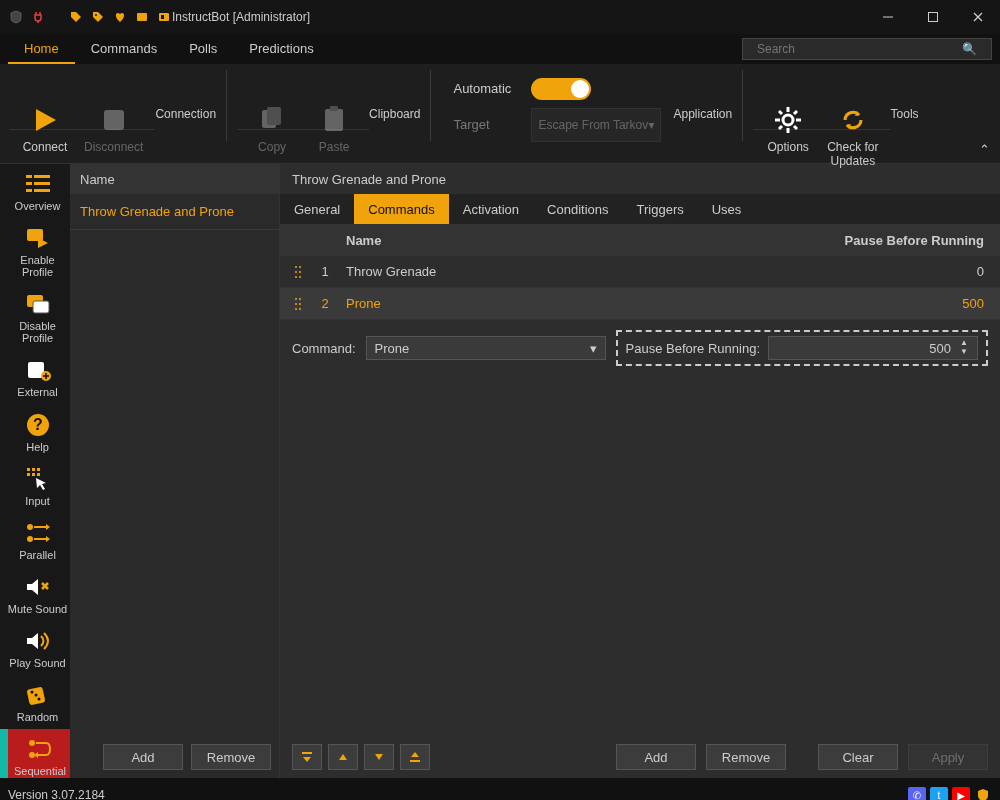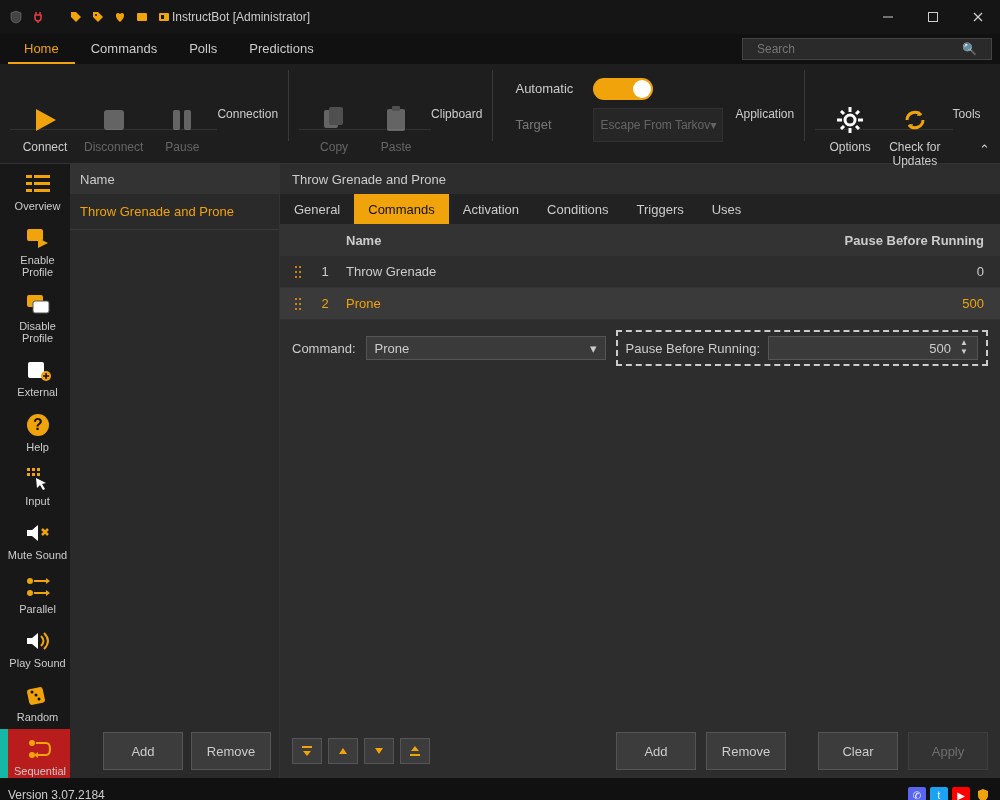--- a/index.html
+++ b/index.html
@@ -86,21 +86,21 @@
 .editrow .dashed-box { border: 2px dashed #ccc; padding: 4px 8px; display: flex; align-items: center; gap: 8px; flex: 1; }
 .editrow .numinput { flex: 1; height: 24px; background: #3a3a3a; border: 1px solid #555; display: flex; align-items: center; justify-content: flex-end; padding: 0 6px; color: #ccc; font-size: 13px; position: relative; }
 .editrow .numinput .spin { width: 14px; display: flex; flex-direction: column; margin-left: 6px; }
 .editrow .numinput .spin span { height: 9px; font-size: 8px; line-height: 8px; text-align: center; color: #ccc; cursor: pointer; }
 
 .detail .dspace { flex: 1; }
 .detail .dactions { display: flex; padding: 8px 12px; gap: 10px; align-items: center; }
 .detail .dactions .left { display: flex; gap: 6px; }
 .detail .dactions .spacer { flex: 1; }
 
-.btn-s { min-width: 80px; height: 38px; background: #3c3c3c; border: 1px solid #555; color: #ccc; font-size: 13px; display: flex; align-items: center; justify-content: center; cursor: pointer; padding: 0 14px; }
+.btn-s { min-width: 80px; height: 26px; background: #3c3c3c; border: 1px solid #555; color: #ccc; font-size: 13px; display: flex; align-items: center; justify-content: center; cursor: pointer; padding: 0 14px; }
 .btn-s.disabled { opacity: 0.4; }
 .btn-ic { width: 30px; height: 26px; background: #3c3c3c; border: 1px solid #555; display: flex; align-items: center; justify-content: center; cursor: pointer; color: #f0a30a; font-size: 13px; }
 
 
 .statusbar { height: 34px; background: #111; display: flex; align-items: center; padding: 0 8px; color: #ccc; font-size: 12px; }
 .statusbar .sspacer { flex: 1; }
 .statusbar .sicons { display: flex; gap: 4px; align-items: center; }
 .statusbar .sicons span { width: 18px; height: 16px; display: inline-flex; align-items: center; justify-content: center; border-radius: 2px; font-size: 10px; color: #fff; }
 
 
@@ -198,29 +198,20 @@
           </div>
         <div class="lbl">Connect</div>
       </div>
       <div class="btn disabled">
         <div class="icon">
             <svg width="30" height="30">
               <rect x="5" y="5" width="20" height="20" rx="3" fill="#ccc"></rect>
             </svg>
           </div>
         <div class="lbl">Disconnect</div>
-      </div>
-      <div class="btn disabled">
-        <div class="icon">
-            <svg width="30" height="30">
-              <rect x="6" y="5" width="7" height="20" rx="2" fill="#ccc"></rect>
-              <rect x="17" y="5" width="7" height="20" rx="2" fill="#ccc"></rect>
-            </svg>
-          </div>
-        <div class="lbl">Pause</div>
       </div>
     </div>
     <div class="glabel">Connection</div>
   </div>
   <div class="sep"></div>
   <div class="group">
     <div class="row">
       <div class="btn disabled">
         <div class="icon">
             <svg width="30" height="30">
@@ -359,36 +350,36 @@
             <rect x="8" y="7" width="3" height="3" fill="#f0a30a"></rect>
             <rect x="13" y="7" width="3" height="3" fill="#f0a30a"></rect>
             <path d="M12 12 L22 17 L18 18 L21 23 L19 24 L16 19 L13 22 Z" fill="#fff"></path>
           </svg>
         </div>
       <div class="il">Input</div>
     </div>
     <div class="ibtn">
       <div class="ic">
           <svg width="28" height="24">
-            <path d="M3 9 h5 l6-5 v16 l-6-5 h-5 z" fill="#fff"></path>
-            <path d="M18 8 l6 6 M24 8 l-6 6" stroke="#f0a30a" stroke-width="2.5"></path>
-          </svg>
-        </div>
-      <div class="il">Mute Sound</div>
-    </div>
-    <div class="ibtn">
-      <div class="ic">
-          <svg width="28" height="24">
             <circle cx="6" cy="6" r="3" fill="#f0a30a"></circle>
             <circle cx="6" cy="18" r="3" fill="#f0a30a"></circle>
             <path d="M10 6 h12 M10 18 h12" stroke="#f0a30a" stroke-width="2"></path>
             <path d="M22 3 l4 3 -4 3 M22 15 l4 3 -4 3" fill="#f0a30a"></path>
           </svg>
         </div>
       <div class="il">Parallel</div>
+    </div>
+    <div class="ibtn">
+      <div class="ic">
+          <svg width="28" height="24">
+            <path d="M3 9 h5 l6-5 v16 l-6-5 h-5 z" fill="#fff"></path>
+            <path d="M18 8 l6 6 M24 8 l-6 6" stroke="#f0a30a" stroke-width="2.5"></path>
+          </svg>
+        </div>
+      <div class="il">Mute Sound</div>
     </div>
     <div class="ibtn">
       <div class="ic">
           <svg width="28" height="24">
             <path d="M3 9 h5 l6-5 v16 l-6-5 h-5 z" fill="#fff"></path>
             <path d="M17 7 q5 5 0 10 M20 4 q8 8 0 16" stroke="#f0a30a" stroke-width="2" fill="none"></path>
           </svg>
         </div>
       <div class="il">Play Sound</div>
     </div>

